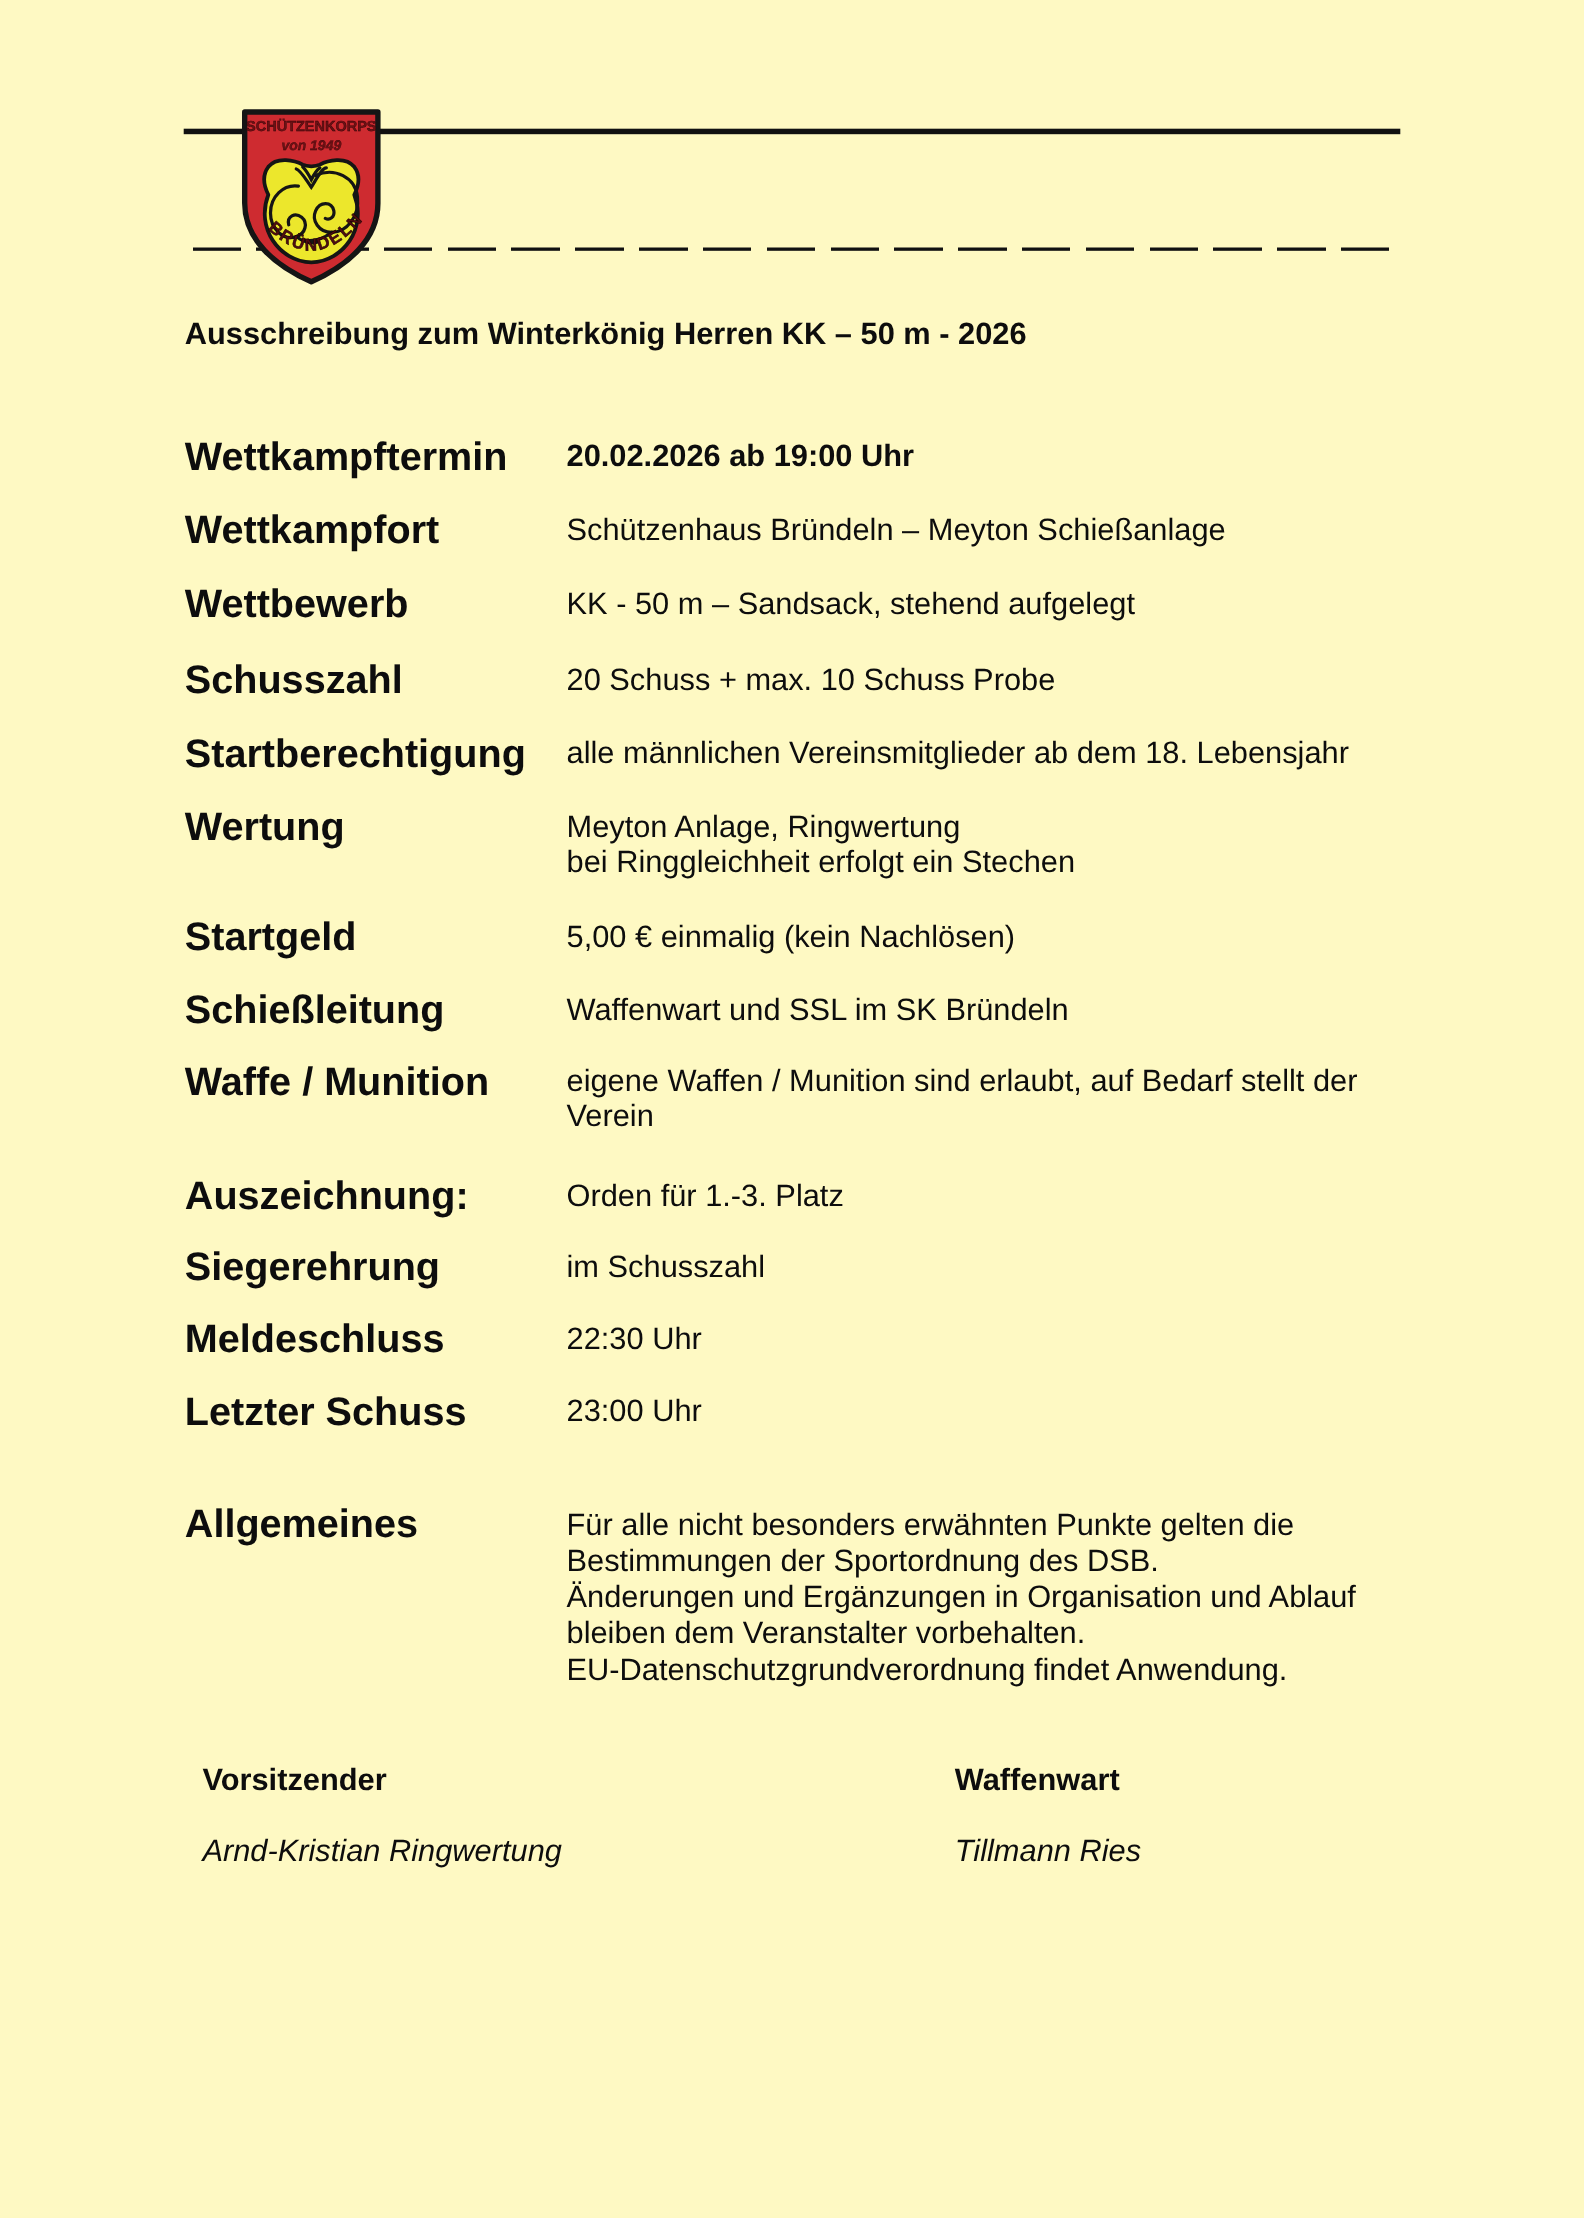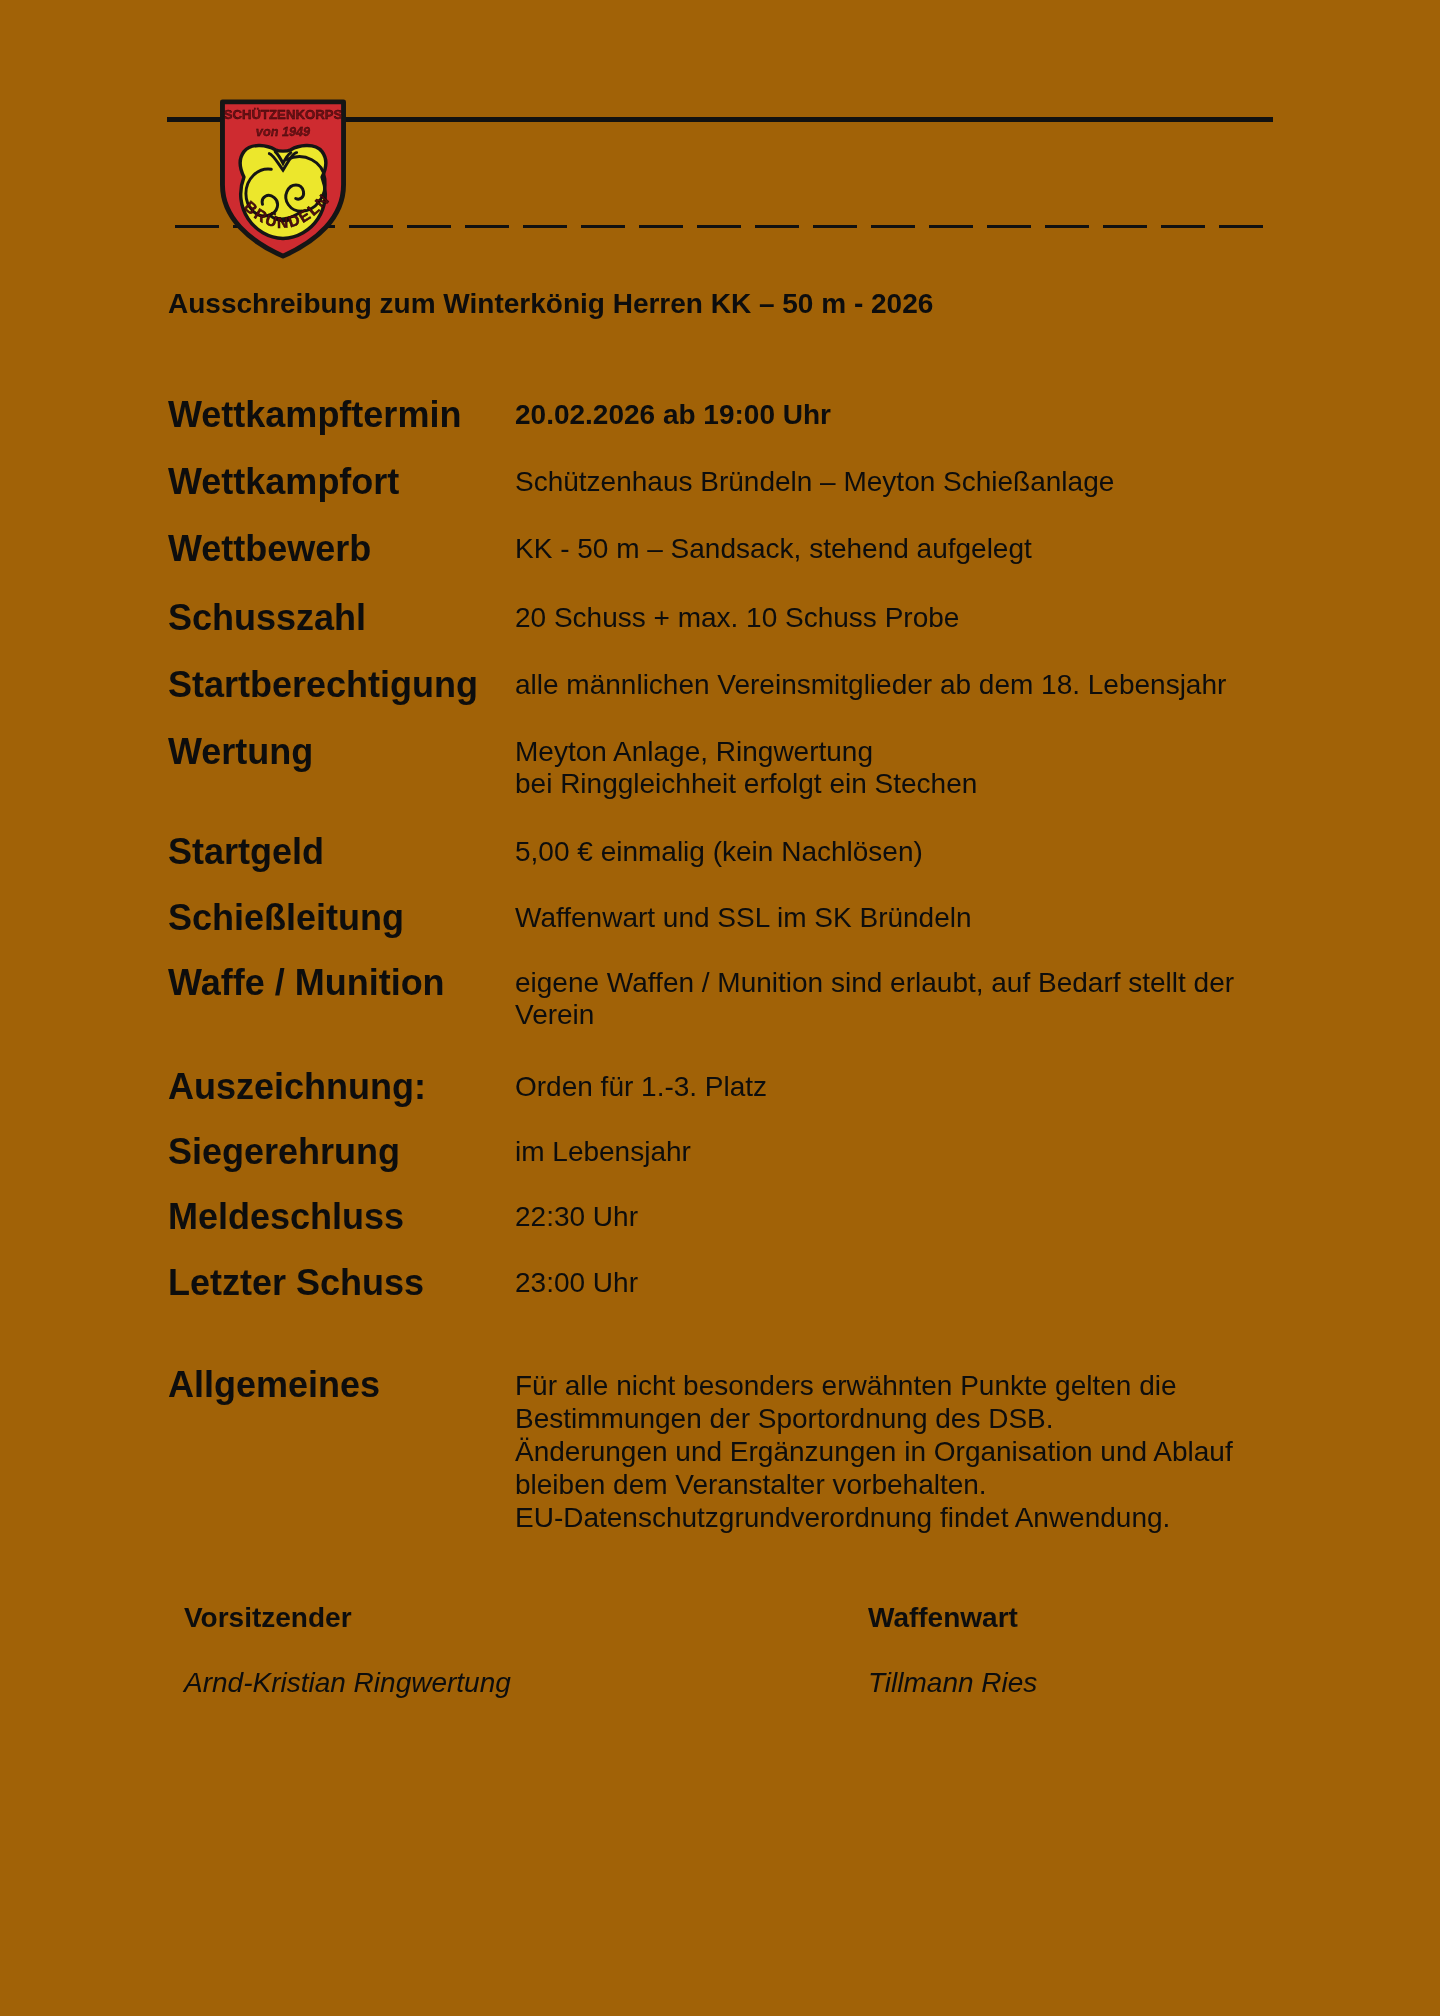--- a/index.html
+++ b/index.html
@@ -1,19 +1,19 @@
 <!DOCTYPE html>
 <html><head>
 <meta charset="utf-8">
 <style>
   html,body{margin:0;padding:0;background:#ffffff;}
   .page{
     position:relative;
     width:1440px;height:2016px;
-    background:#a16207;
+    background:#fef9c3;
     font-family:"Liberation Sans", sans-serif;
     color:#111;
     overflow:hidden;
   }
   
   .line-top{
     position:absolute;left:167px;top:117px;width:1106px;height:5px;
     background:#111;
   }
   .line-dashed{
@@ -144,21 +144,21 @@
 Verein</div>
   </div>
 
   <div class="row" style="top:1071px">
     <div class="lbl">Auszeichnung:</div>
     <div class="val">Orden für 1.-3. Platz</div>
   </div>
 
   <div class="row" style="top:1136px">
     <div class="lbl">Siegerehrung</div>
-    <div class="val">im Lebensjahr</div>
+    <div class="val">im Schusszahl</div>
   </div>
 
   <div class="row" style="top:1201px">
     <div class="lbl">Meldeschluss</div>
     <div class="val">22:30 Uhr</div>
   </div>
 
   <div class="row" style="top:1267px">
     <div class="lbl">Letzter Schuss</div>
     <div class="val">23:00 Uhr</div>

